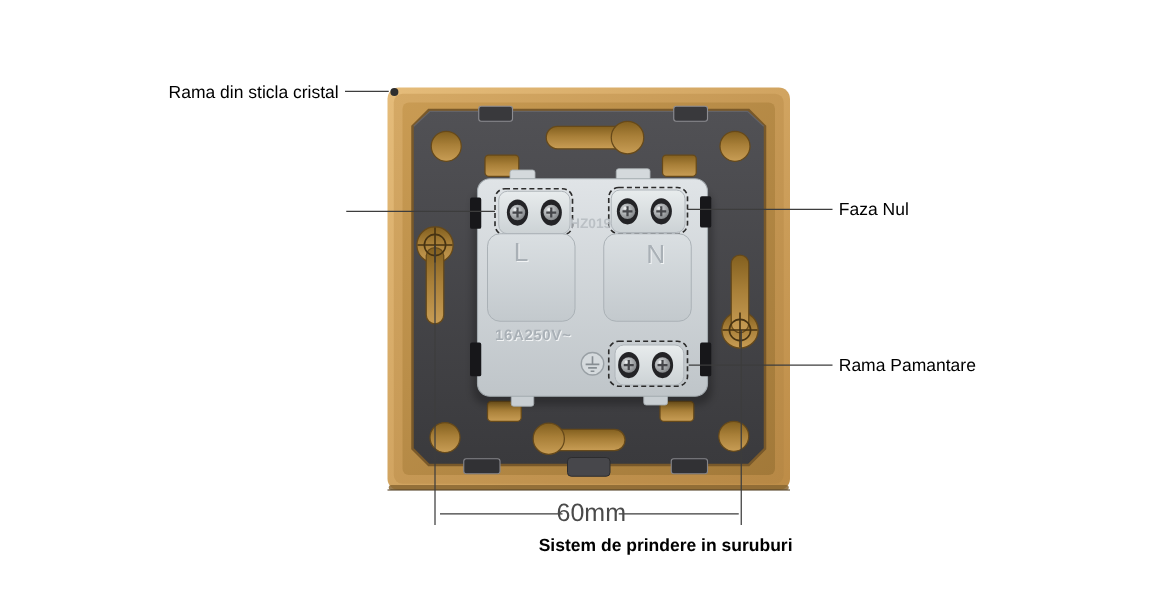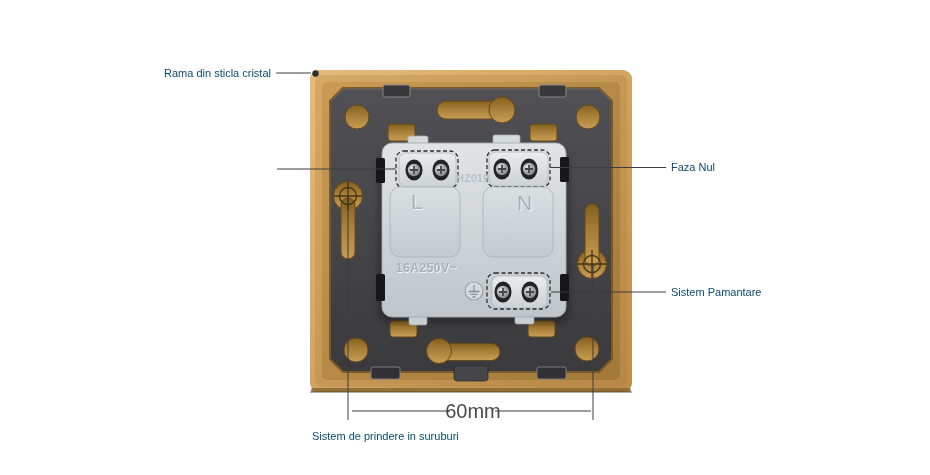--- a/index.html
+++ b/index.html
@@ -4,29 +4,29 @@
 <style>
   html,body{margin:0;padding:0;background:#ffffff;}
   .stage{
     position:relative;width:930px;height:475px;background:#ffffff;overflow:hidden;
     font-family:"Liberation Sans", sans-serif;
   }
   .layer{position:absolute;left:0;top:0;width:930px;height:475px;}
   .product{z-index:1;}
   .annot{z-index:2;}
   .label{
-    position:absolute;z-index:3;color:#0c4a6e;font-size:11px;line-height:19px;
+    position:absolute;z-index:3;color:#000000;font-size:14px;line-height:19px;
     white-space:nowrap;
   }
   .label-frame{left:91px;top:64px;width:180px;text-align:right;}
   .label-phase{left:150px;top:160px;width:120px;text-align:right;}
   .label-neutral{left:671px;top:158px;}
   .label-ground{left:671px;top:283px;}
   .label-dimension{left:441px;top:402px;width:64px;text-align:center;font-size:20px;color:#4a4a4a;}
-  .label-mounting{left:312px;top:427px;width:322px;text-align:left;}
+  .label-mounting{left:312px;top:427px;width:322px;text-align:right;font-weight:bold;}
   .emboss-main{fill:#a9b0b6;}
   .emboss-light{fill:#f2f4f5;}
 </style>
 </head>
 <body>
 
 <div class="stage">
 
   <svg class="layer product" viewBox="0 0 930 475">
     <defs>
@@ -211,17 +211,17 @@
       <path d="M551 292 H666"></path>
       <path d="M348 196 V420"></path>
       <path d="M593 264 V420"></path>
       <path d="M352 411 H450 M495 411 H591"></path>
     </g>
     <circle cx="315.5" cy="73.5" r="3.2" fill="#2e2e2e"></circle>
   </svg>
 
   <div class="label label-frame">Rama din sticla cristal</div>
   <div class="label label-neutral">Faza Nul</div>
-  <div class="label label-ground">Sistem Pamantare</div>
+  <div class="label label-ground">Rama Pamantare</div>
   <div class="label label-dimension">60mm</div>
   <div class="label label-mounting">Sistem de prindere in suruburi</div>
 
 </div>
 
 </body></html>

